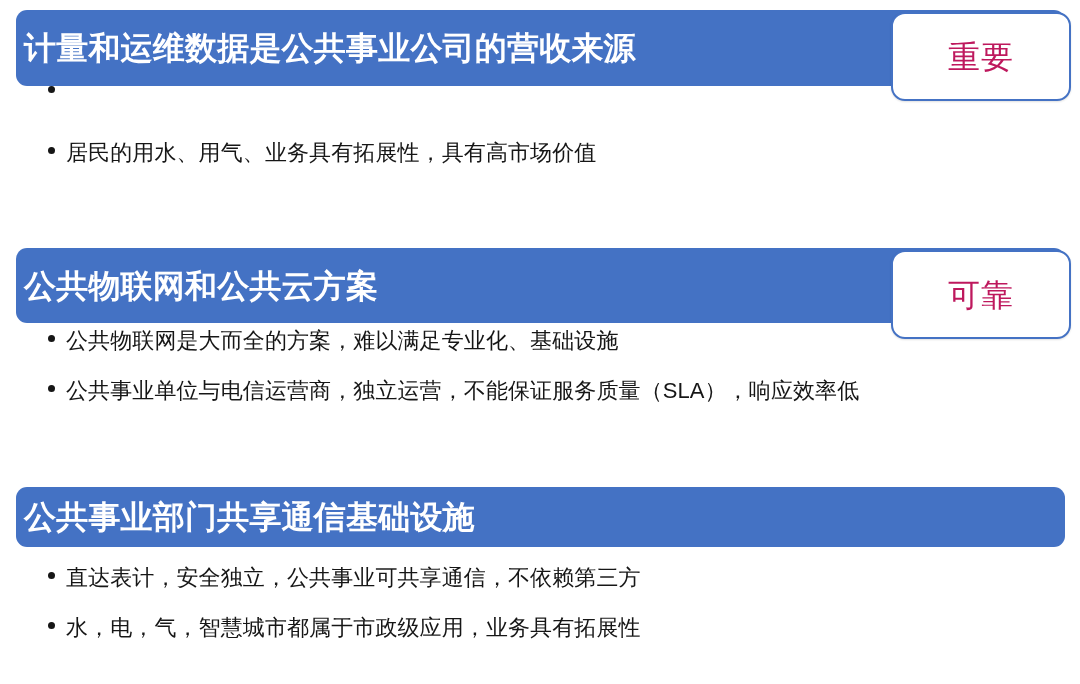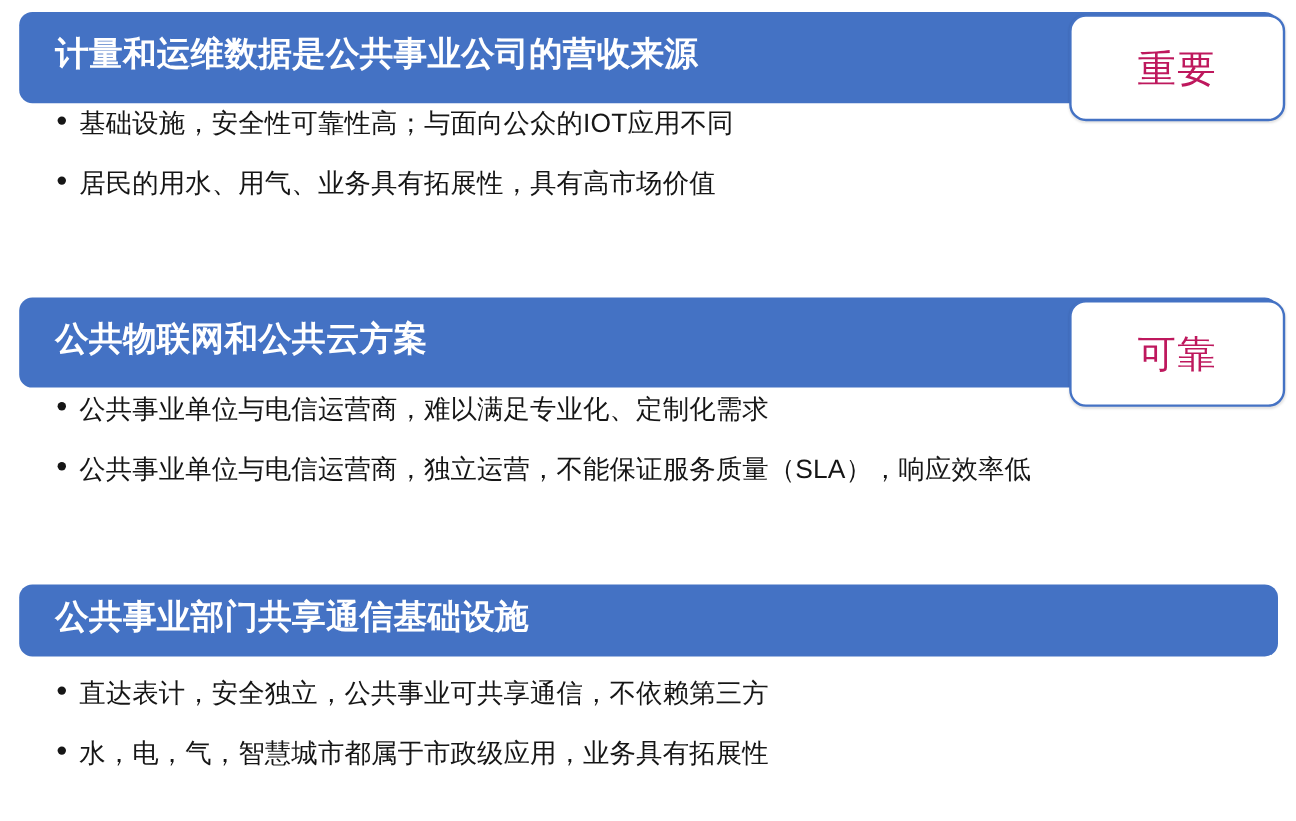--- a/index.html
+++ b/index.html
@@ -37,28 +37,27 @@
     position: relative;
     margin-left: 16px;
     width: 1049px;
     background: #4472C4;
     border-radius: 11px;
     display: flex;
     align-items: center;
   }
 
   .header-title {
-    font-size: 28px;
+    font-size: 32px;
     font-weight: bold;
     color: #ffffff;
     letter-spacing: 0.2px;
-    padding-left: 30px;
+    padding-left: 8px;
     white-space: nowrap;
     line-height: 1;
-    font-family: Liberation Mono, monospace;
   }
 
   
   .badge {
     position: absolute;
     background: #ffffff;
     border: 2px solid #4472C4;
     border-radius: 14px;
     display: flex;
     align-items: center;
@@ -129,40 +128,39 @@
   <div class="section" id="section-0">
     <div class="header-bar">
       <div class="header-title">计量和运维数据是公共事业公司的营收来源</div>
       <div class="badge">
         <span class="badge-label">重要</span>
       </div>
     </div>
     <div class="bullets">
       <div class="bullet-row">
         <span class="bullet-dot"></span>
-        <span class="bullet-text">基础设施，安全性可靠性高；与面向公众的IOT应用不同</span>
       </div>
       <div class="bullet-row">
         <span class="bullet-dot"></span>
         <span class="bullet-text">居民的用水、用气、业务具有拓展性，具有高市场价值</span>
       </div>
     </div>
   </div>
 
   <div class="section" id="section-1">
     <div class="header-bar">
       <div class="header-title">公共物联网和公共云方案</div>
       <div class="badge">
         <span class="badge-label">可靠</span>
       </div>
     </div>
     <div class="bullets">
       <div class="bullet-row">
         <span class="bullet-dot"></span>
-        <span class="bullet-text">公共事业单位与电信运营商，难以满足专业化、定制化需求</span>
+        <span class="bullet-text">公共物联网是大而全的方案，难以满足专业化、基础设施</span>
       </div>
       <div class="bullet-row">
         <span class="bullet-dot"></span>
         <span class="bullet-text">公共事业单位与电信运营商，独立运营，不能保证服务质量（SLA），响应效率低</span>
       </div>
     </div>
   </div>
 
   <div class="section" id="section-2">
     <div class="header-bar">

